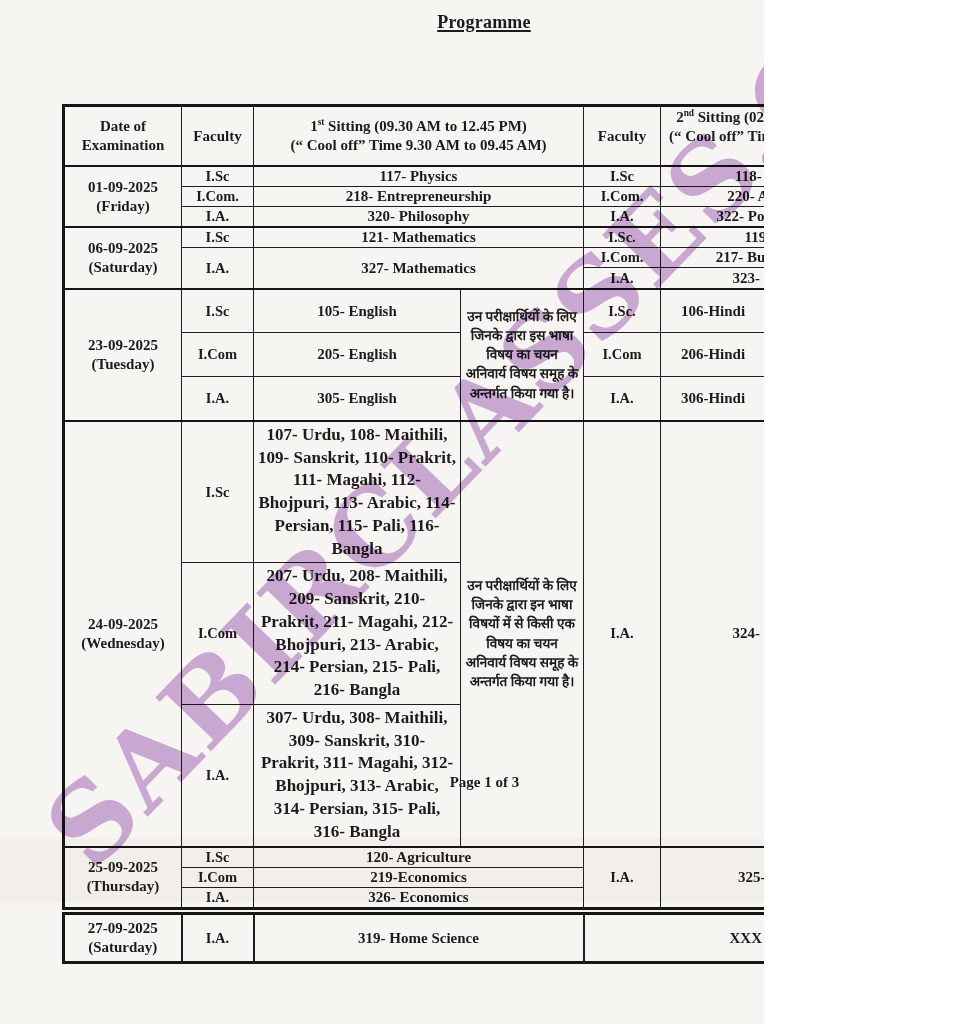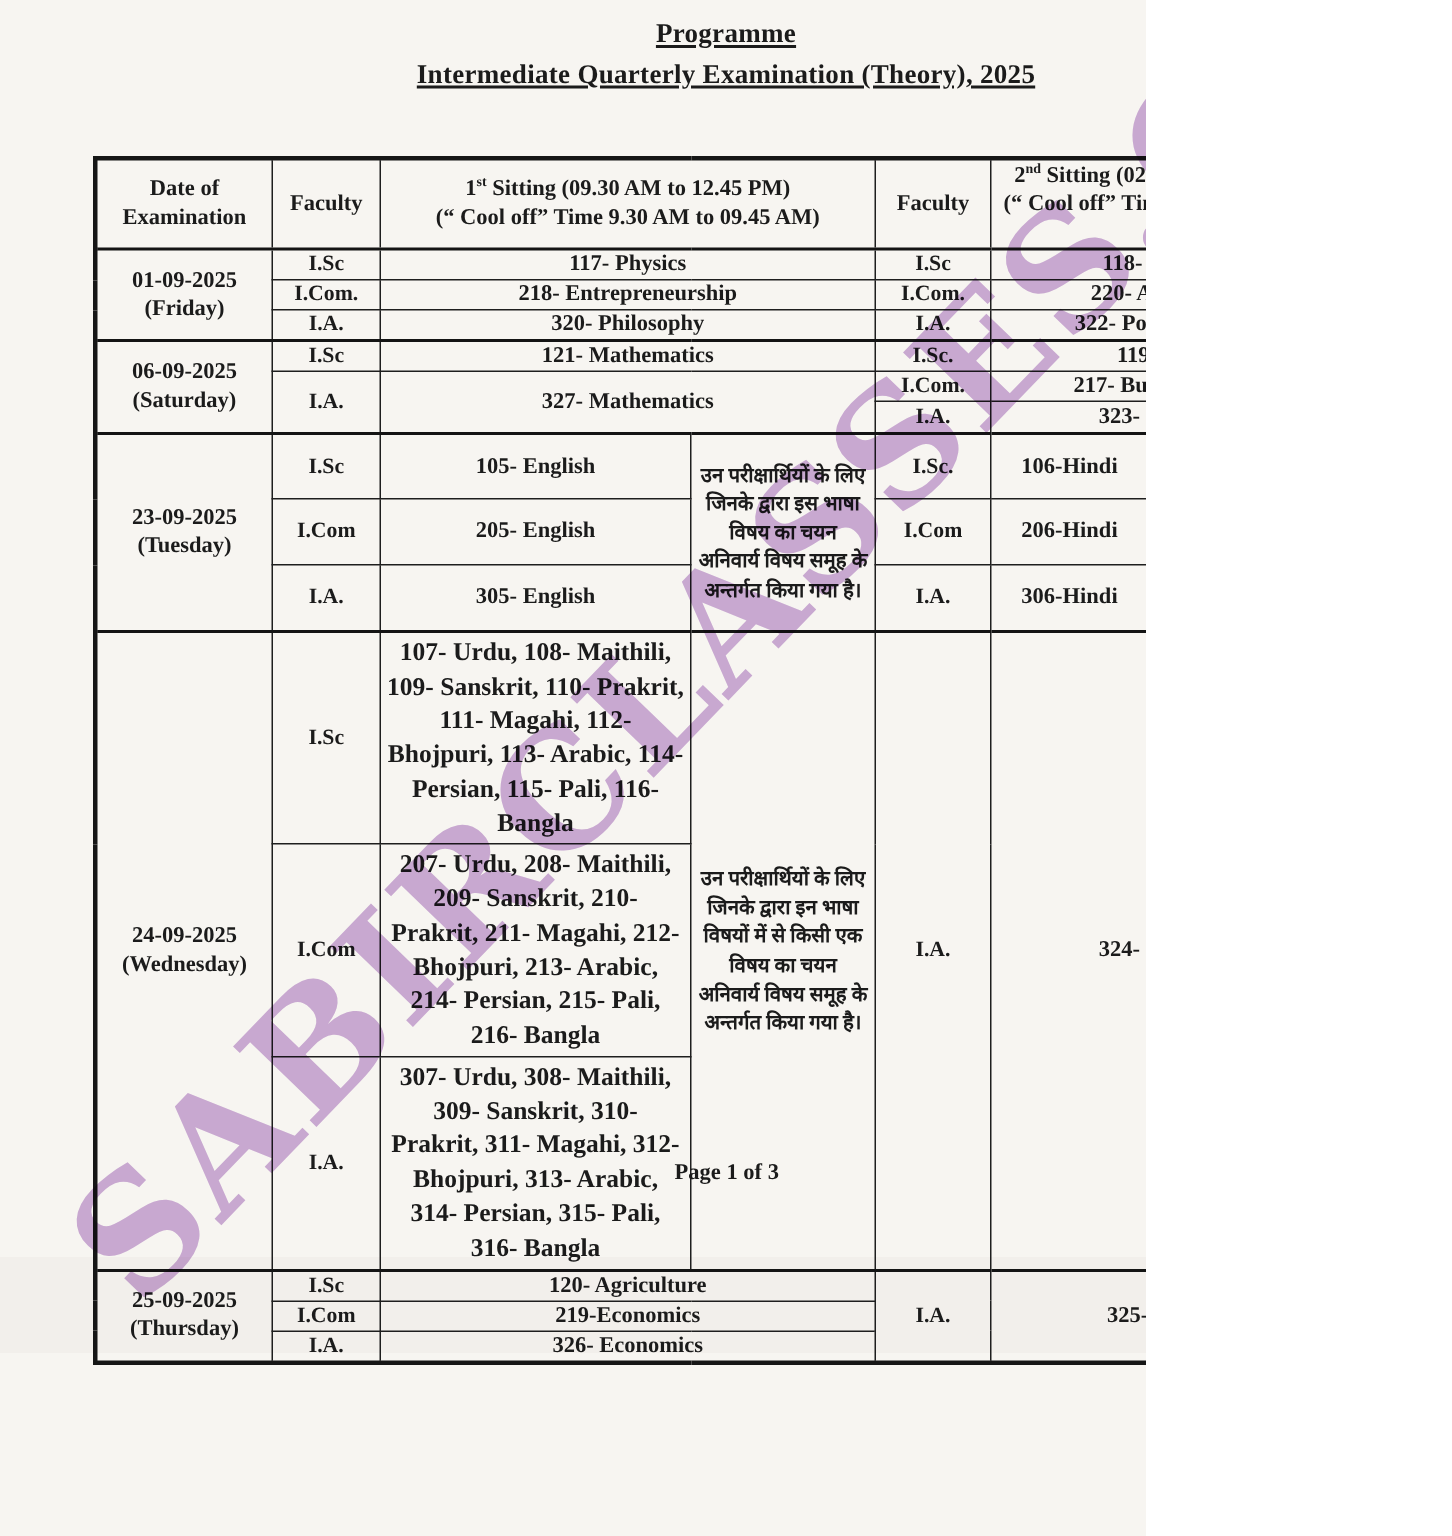--- a/index.html
+++ b/index.html
@@ -45,21 +45,20 @@
 </style>
 </head>
 <body>
 
 <div class="doc">
 
   <div class="band"></div>
 
   <div class="hdr">
     <div class="l"><span class="ul">Programme</span></div>
-    <div class="l"><span class="ul">Intermediate Quarterly Examination (Theory), 2025</span></div>
   </div>
 
   <table class="main">
     <colgroup>
       <col style="width:118px">
         <col style="width:72px">
         <col style="width:207px">
       <col style="width:123px">
         <col style="width:77px">
         <col style="width:105px">
@@ -195,19 +194,28 @@
 
   <table class="bottom">
     <colgroup>
       <col style="width:118px">
         <col style="width:72px">
         <col style="width:330px">
       <col style="width:77px">
         <col style="width:248px">
     </colgroup>
     <tbody>
+      <tr style="height:49px">
+        <td class="date">
+          <span>27-09-2025</span><br>
+          <span>(Saturday)</span>
+        </td>
+        <td class="fac">I.A.</td>
+        <td class="sub">319- Home Science</td>
+        <td class="sub" colspan="2">XXX</td>
+      </tr>
     </tbody>
   </table>
 
   <div class="artifact">`</div>
 
   <div class="watermark">SABIRCLASSES.COM</div>
 </div>
 
 </body></html>

